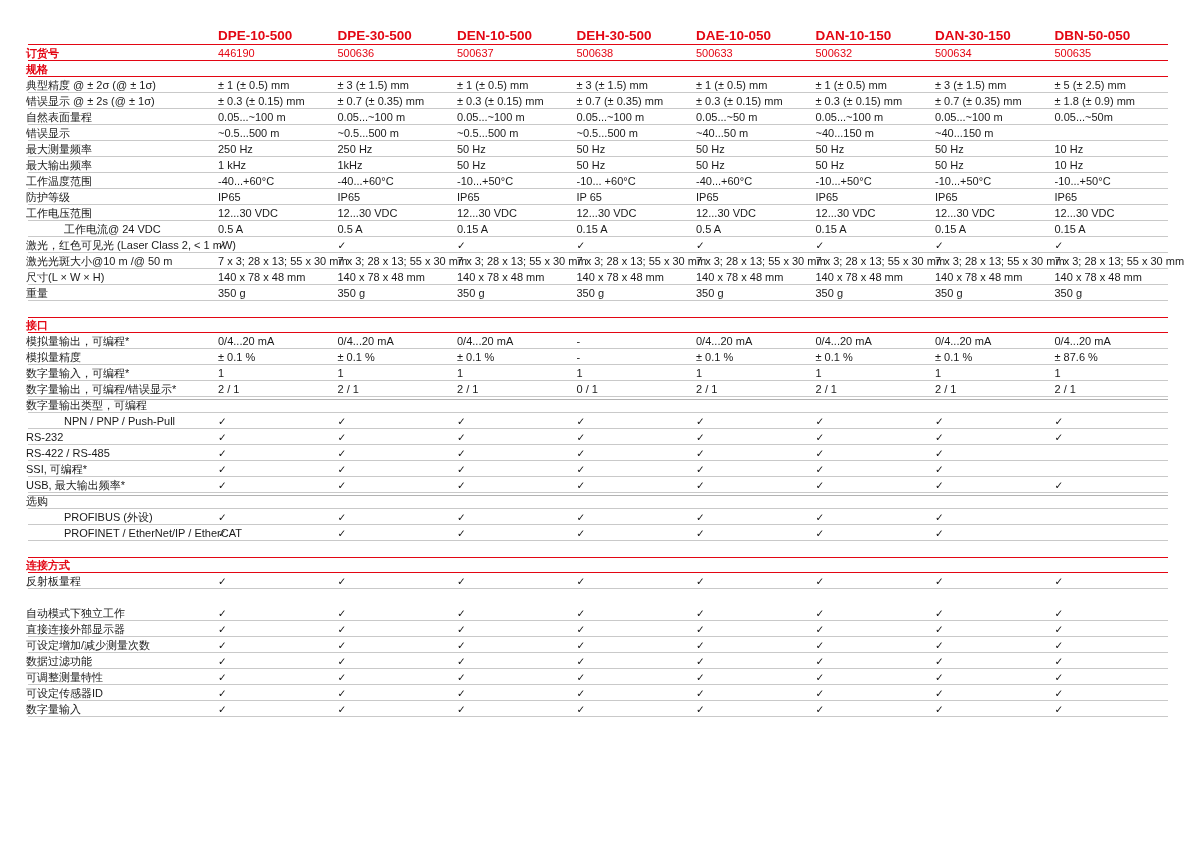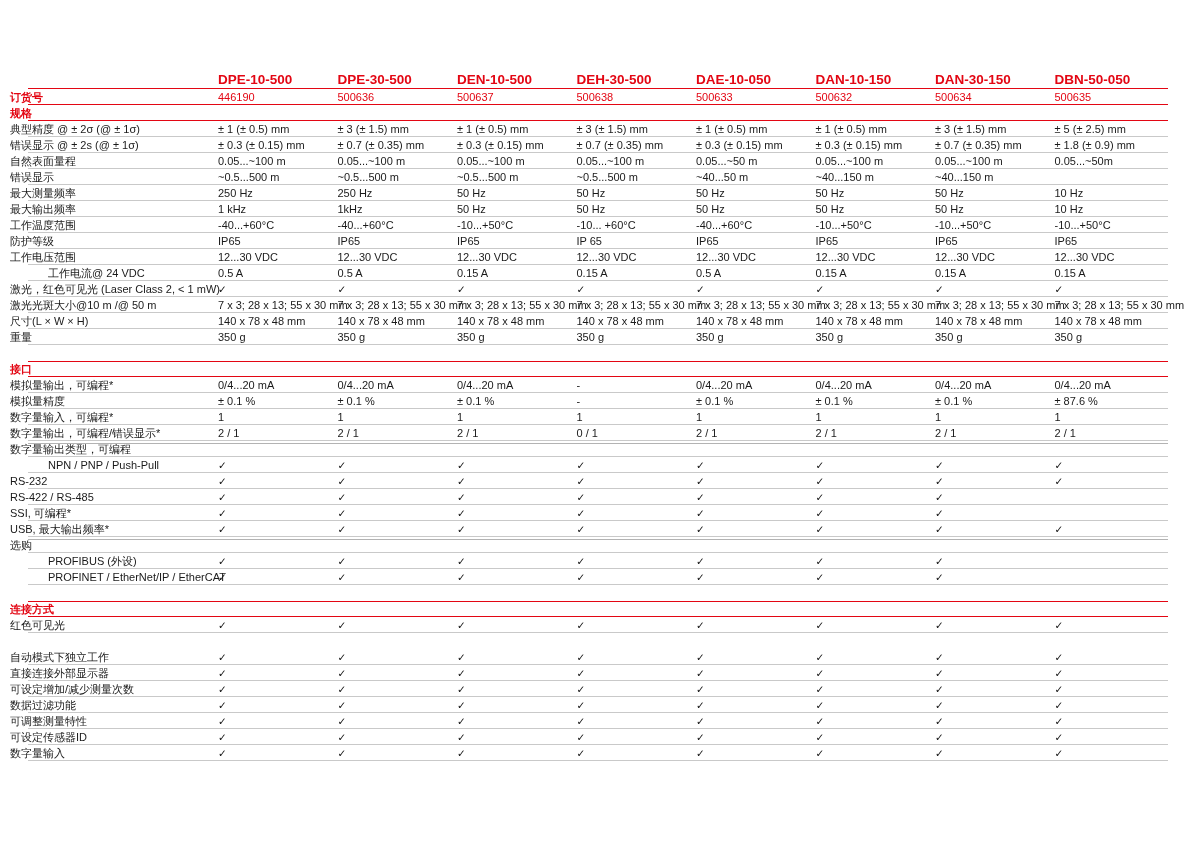--- a/index.html
+++ b/index.html
@@ -13,26 +13,26 @@
     width:1201px;height:849px;background:#ffffff;overflow:hidden;position:relative;
     font-family:"Liberation Sans","DejaVu Sans",sans-serif;color:var(--ink);
   }
   .sheet{position:absolute;inset:0;padding-top:26px;}
   .t-row{
     position:relative;display:grid;
     grid-template-columns:208px repeat(8,119.5px);
     padding-left:10px;align-items:center;height:16px;font-size:11px;line-height:13px;
     white-space:nowrap;
   }
-  .t-row.models{height:19px;margin-top:44px;}
+  .t-row.models{height:19px;}
   .models .model{color:var(--red);font-weight:bold;font-size:13.5px;}
   .order .label{color:var(--red);font-weight:bold;}
   .order .cell{color:var(--red);}
   .sec-header .label{color:var(--red);font-weight:bold;}
-  .label{white-space:nowrap;}
+  .label{white-space:nowrap;margin-left:16px;}
   .label.indent{padding-left:38px;}
   .cell{white-space:nowrap;overflow:visible;}
   .check{font-size:10.5px;color:#111;}
   
   .after-red::after{content:"";position:absolute;left:28px;right:33px;bottom:0;border-bottom:1px solid var(--red);}
   .after-gray::after{content:"";position:absolute;left:28px;right:33px;bottom:0;border-bottom:1px solid var(--gray-line);}
   .before-red::before{content:"";position:absolute;left:28px;right:33px;top:0;border-top:1px solid var(--red);}
   .sub-top::before{content:"";position:absolute;left:28px;right:33px;top:1.5px;border-top:1px solid var(--gray-line-dark);}
   .gap{height:16px;}
 </style>
@@ -368,21 +368,21 @@
         <span class="cell"><span class="check">✓</span></span>
         <span class="cell"><span class="check">✓</span></span>
         <span class="cell"><span class="check">✓</span></span>
         <span class="cell"></span>
       </div>
       <div class="gap"></div>
       <div class="t-row sec-header after-red before-red">
         <span class="label">连接方式</span>
       </div>
       <div class="t-row after-gray">
-        <span class="label">红色可见光</span>
+        <span class="label">反射板量程</span>
         <span class="cell"><span class="check">✓</span></span>
         <span class="cell"><span class="check">✓</span></span>
         <span class="cell"><span class="check">✓</span></span>
         <span class="cell"><span class="check">✓</span></span>
         <span class="cell"><span class="check">✓</span></span>
         <span class="cell"><span class="check">✓</span></span>
         <span class="cell"><span class="check">✓</span></span>
         <span class="cell"><span class="check">✓</span></span>
       </div>
       <div class="gap"></div>

